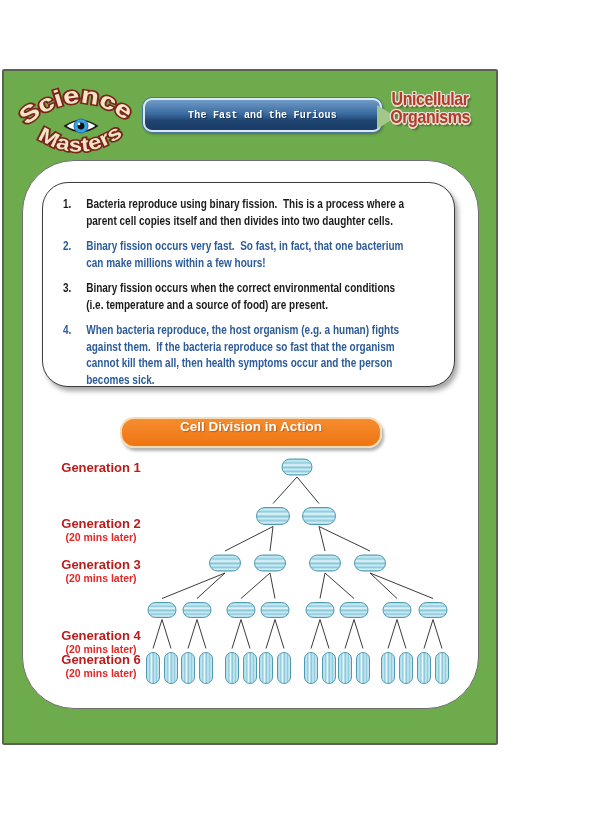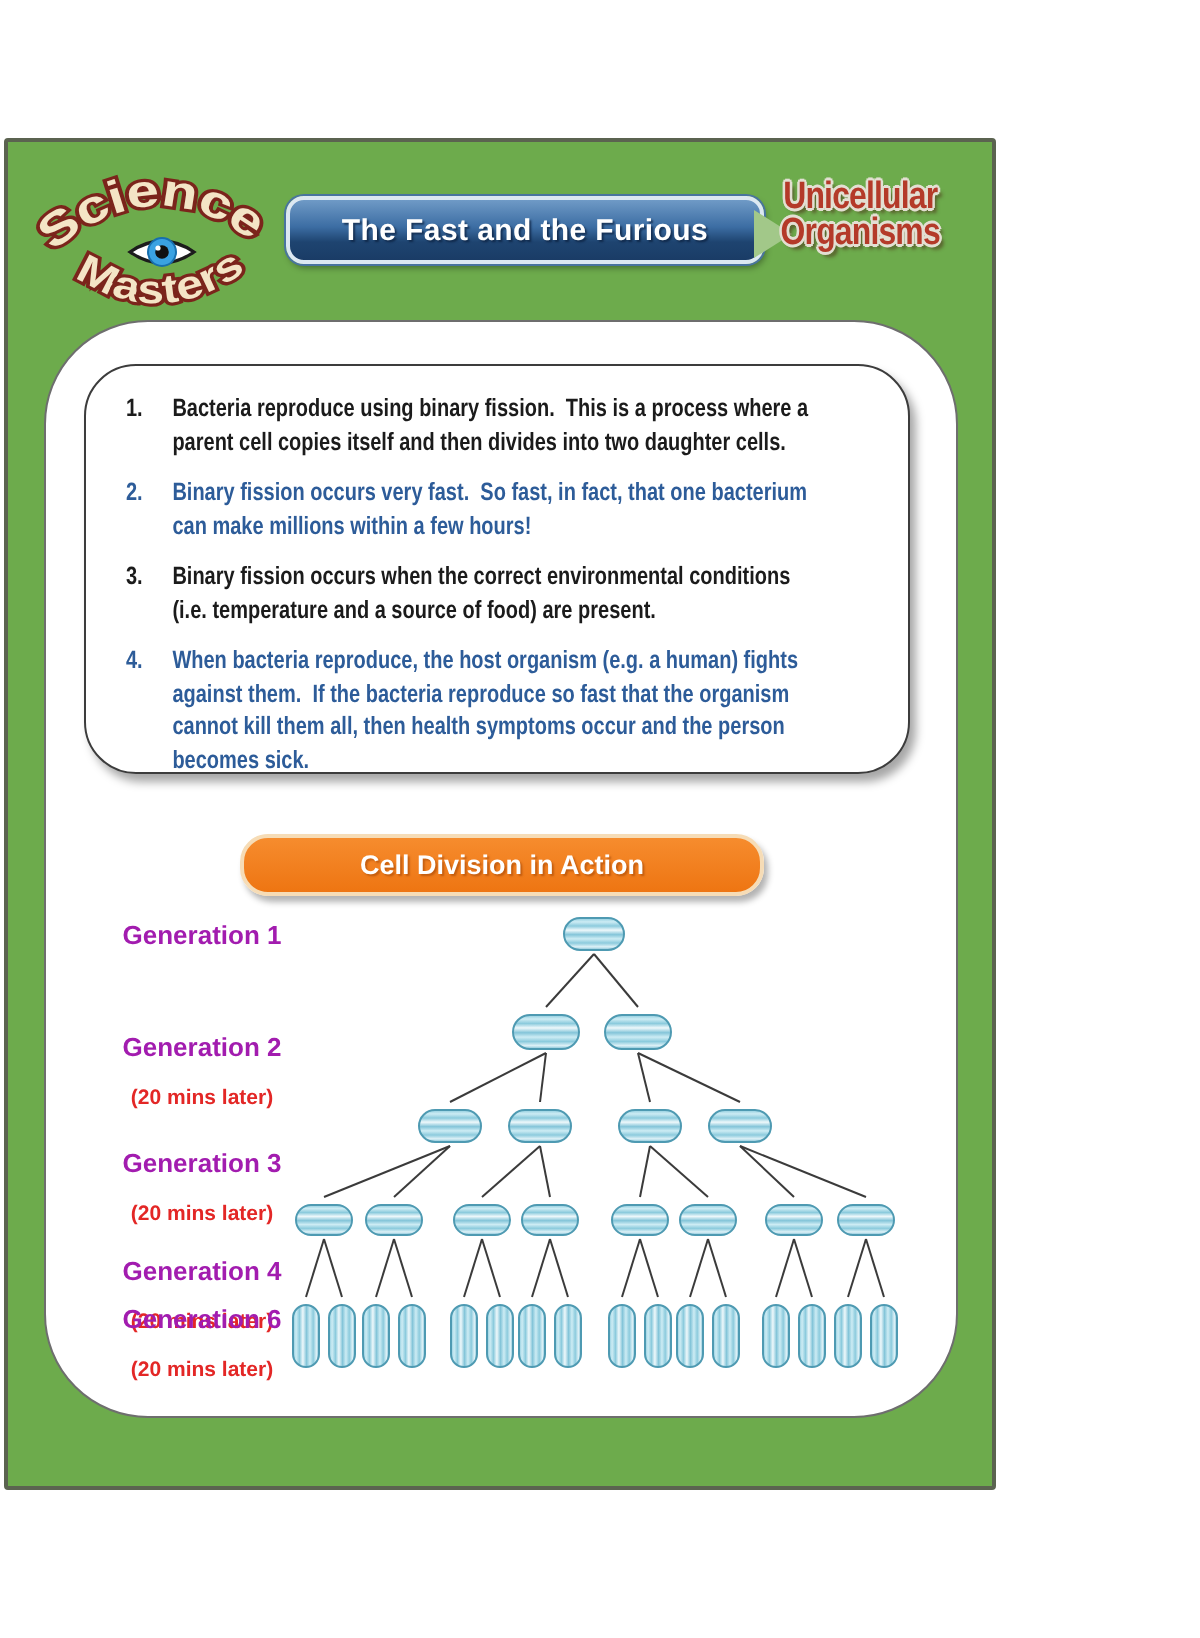--- a/index.html
+++ b/index.html
@@ -9,22 +9,22 @@
         background:#6dab4c;border:2px solid #5b6350;border-radius:2px;}
   
   .logo{position:absolute;left:18px;top:80px;width:128px;height:88px;}
   .logo text{font-family:"Liberation Sans",sans-serif;font-weight:bold;
         fill:#f4e5c6;stroke:#7b241b;stroke-width:3.2px;paint-order:stroke;}
   
   .title-btn{position:absolute;left:143px;top:98px;width:235px;height:30px;
         border-radius:9px;background:linear-gradient(180deg,#6f9ac6 0%,#3c6da3 45%,#1e4470 70%,#1a3c66 100%);
         border:2px solid #dce8f2;box-shadow:0 0 0 1px #49749f,1px 2px 3px rgba(0,0,0,.35);
         display:flex;align-items:center;justify-content:center;}
-  .title-btn span{color:#ffffff;font-weight:bold;font-size:15px;letter-spacing:.2px;
-        text-shadow:1px 1px 1px rgba(10,30,60,.7);}
+  .title-btn span{color:#ffffff;font-weight:bold;font-size:10px;letter-spacing:.2px;
+        text-shadow:1px 1px 1px rgba(10,30,60,.7);font-family:Liberation Mono, monospace;}
   .ribbon{position:absolute;left:377px;top:105px;width:0;height:0;
         border-left:19px solid #a2c889;border-top:12px solid transparent;border-bottom:12px solid transparent;}
   
   .unicell{position:absolute;right:122px;top:90px;width:114px;text-align:center;
         transform:scaleX(.84);transform-origin:100% 0;color:#b43a29;font-weight:bold;
         font-size:19px;line-height:.95;letter-spacing:-.5px;
         text-shadow:-1.5px 0 #e3dfd2,1.5px 0 #e3dfd2,0 -1.5px #e3dfd2,0 1.5px #e3dfd2,
         -1px -1px #e3dfd2,1px 1px #e3dfd2,-1px 1px #e3dfd2,1px -1px #e3dfd2,
         2.5px 2.5px 2px rgba(70,25,15,.55);}
   
@@ -37,27 +37,27 @@
   .fact{display:flex;width:460px;transform:scaleX(.8);transform-origin:0 0;
         font-weight:bold;font-size:12.5px;line-height:16.5px;margin-bottom:9px;}
   .fact .num{width:29px;flex:0 0 29px;}
   .fact .txt{flex:1;white-space:pre-wrap;}
   .fact.dark{color:#1b1b1b;}
   .fact.blue{color:#2d5c99;}
   
   .orange-btn{position:absolute;left:120px;top:417px;width:258px;height:27px;
         border-radius:14px;background:linear-gradient(180deg,#f68c2e,#ee7512);
         border:2px solid #f6dcb6;box-shadow:2px 3px 3px rgba(0,0,0,.3);
-        display:flex;align-items:center;justify-content:center;}
+        display:flex;justify-content:center;}
   .orange-btn span{color:#ffffff;font-weight:bold;font-size:13.5px;
         text-shadow:1px 1px 1px rgba(150,60,0,.5);}
   
   .genlab{position:absolute;left:42px;width:118px;text-align:center;}
-  .genlab .gl{color:#a21caf;font-weight:bold;font-size:13px;}
-  .genlab .gs{color:#e32726;font-weight:bold;font-size:10.5px;margin-top:12px;}
+  .genlab .gl{color:#b91c1c;font-weight:bold;font-size:13px;}
+  .genlab .gs{color:#e32726;font-weight:bold;font-size:10.5px;margin-top:0;}
   .tree{position:absolute;left:0;top:440px;width:600px;height:270px;}
 </style>
 </head>
 <body>
 
 <div class="page">
   <div class="card"></div>
 
   <svg class="logo" viewBox="0 0 128 88">
     <defs>
@@ -116,21 +116,21 @@
   </div>
 
   <div class="genlab" style="top:460px">
     <div class="gl">Generation 1</div>
     <div class="gs"></div>
   </div>
   <div class="genlab" style="top:516px">
     <div class="gl">Generation 2</div>
     <div class="gs">(20 mins later)</div>
   </div>
-  <div class="genlab" style="top:574px">
+  <div class="genlab" style="top:557px">
     <div class="gl">Generation 3</div>
     <div class="gs">(20 mins later)</div>
   </div>
   <div class="genlab" style="top:628px">
     <div class="gl">Generation 4</div>
     <div class="gs">(20 mins later)</div>
   </div>
   <div class="genlab" style="top:652px">
     <div class="gl">Generation 6</div>
     <div class="gs">(20 mins later)</div>

